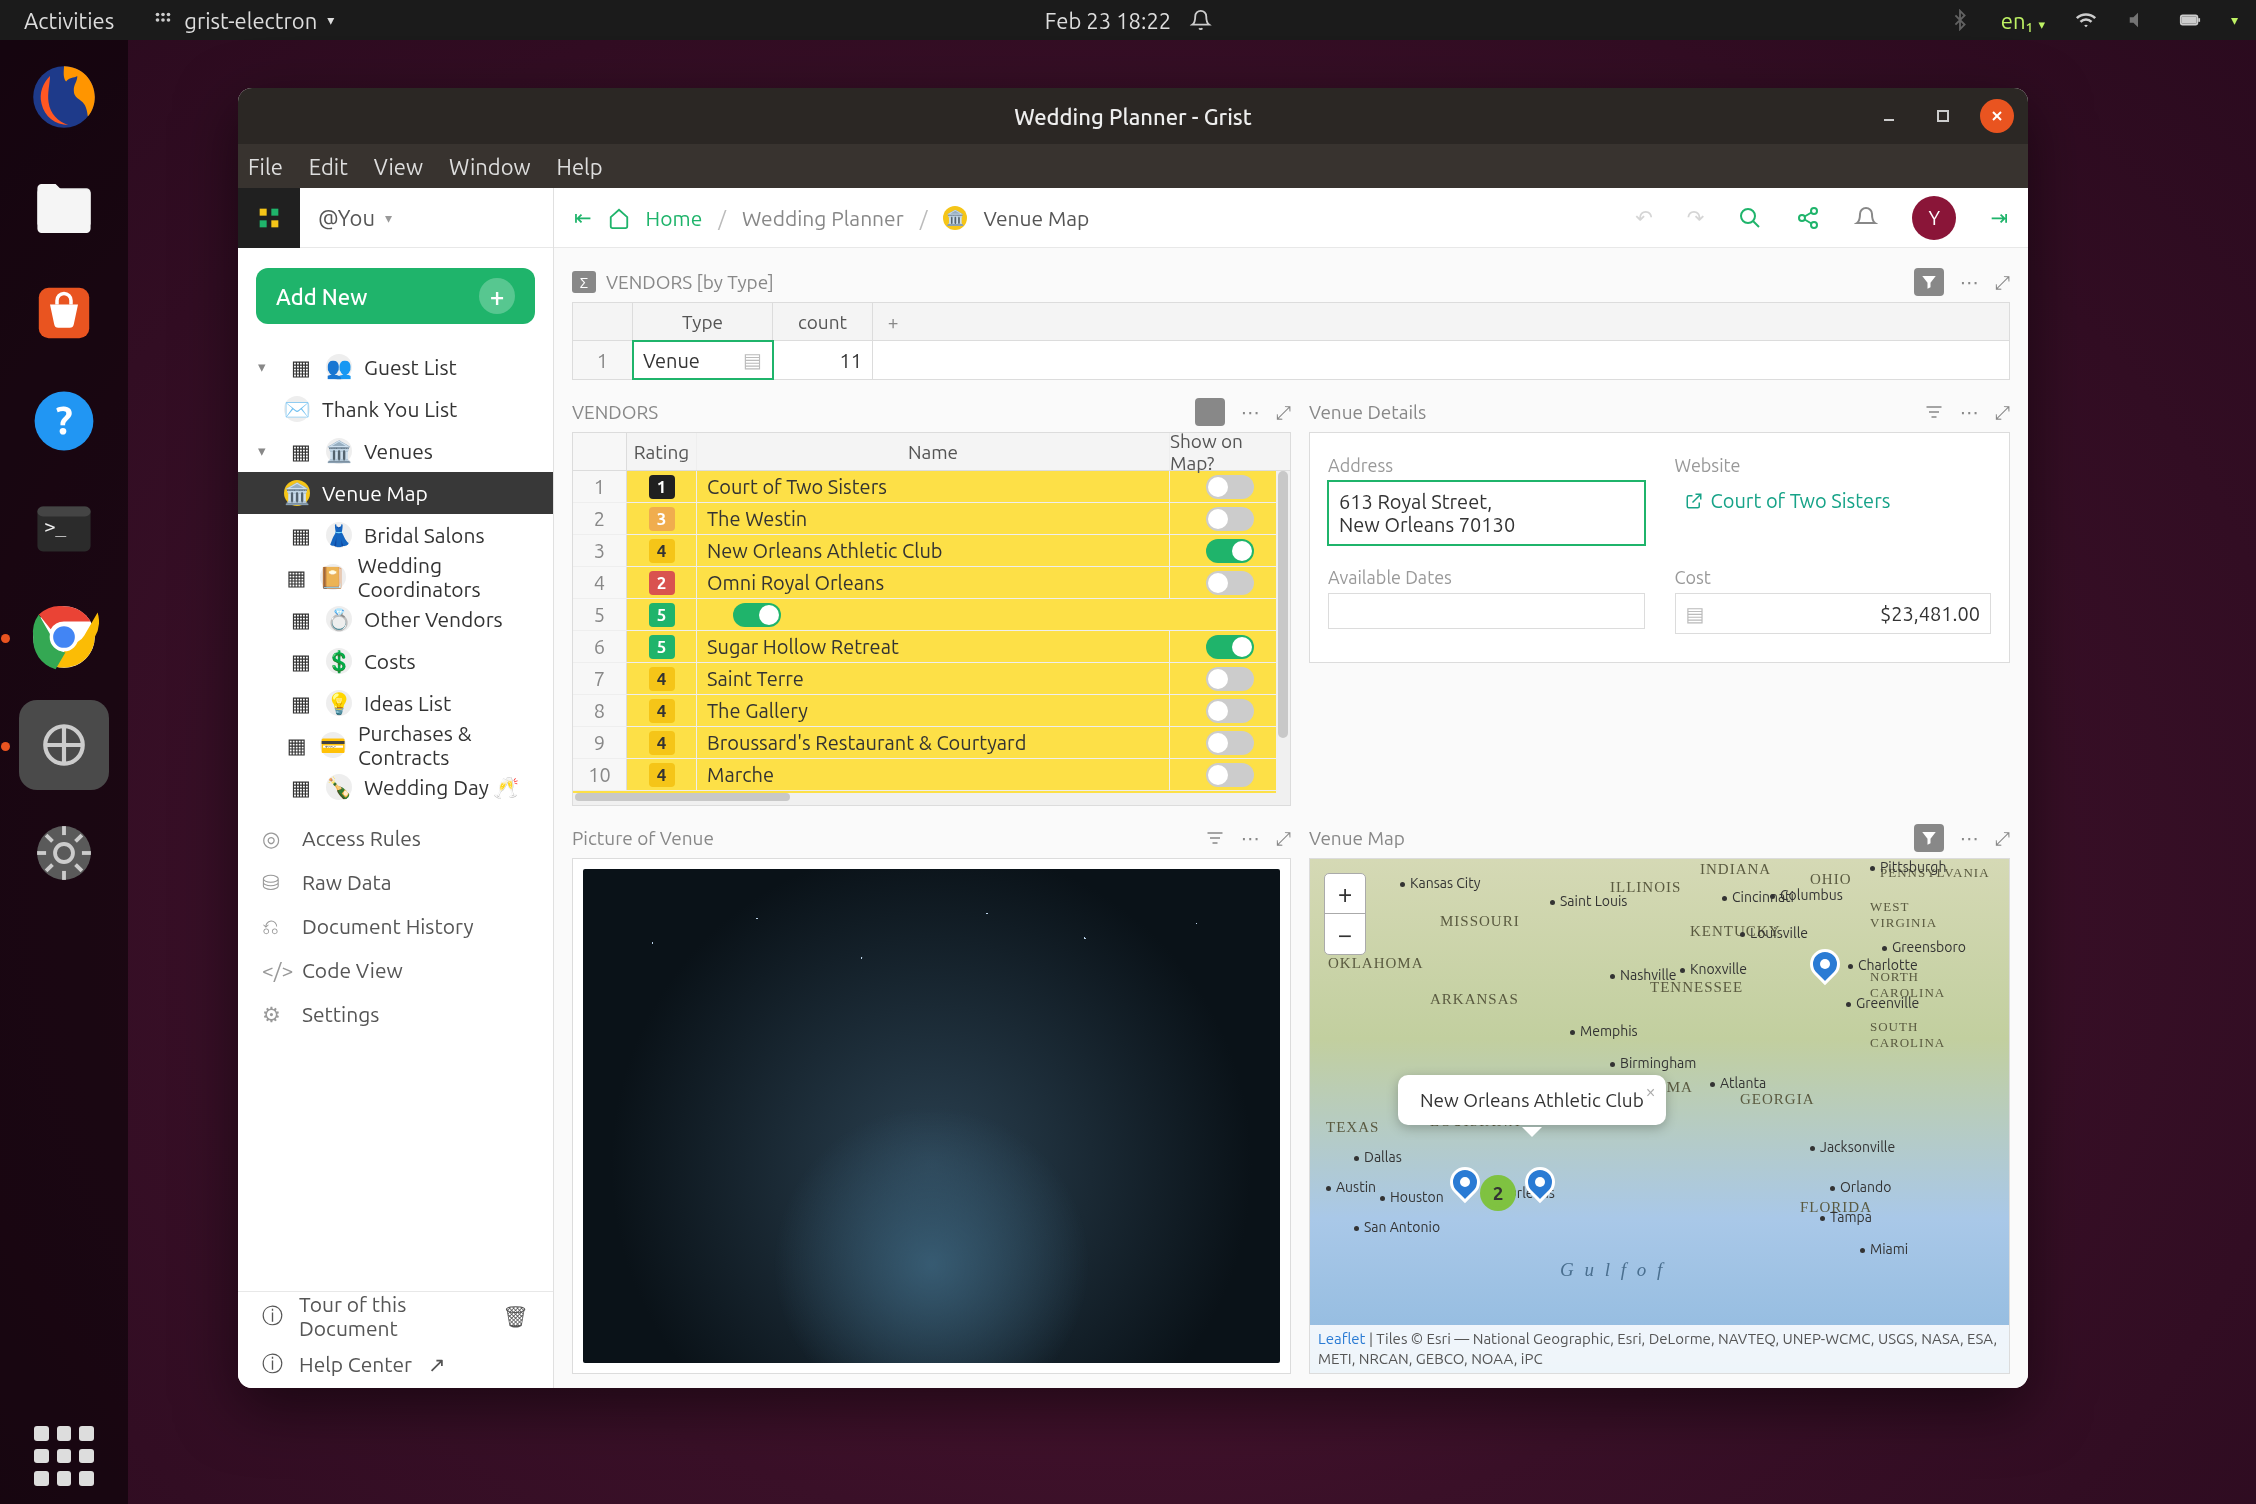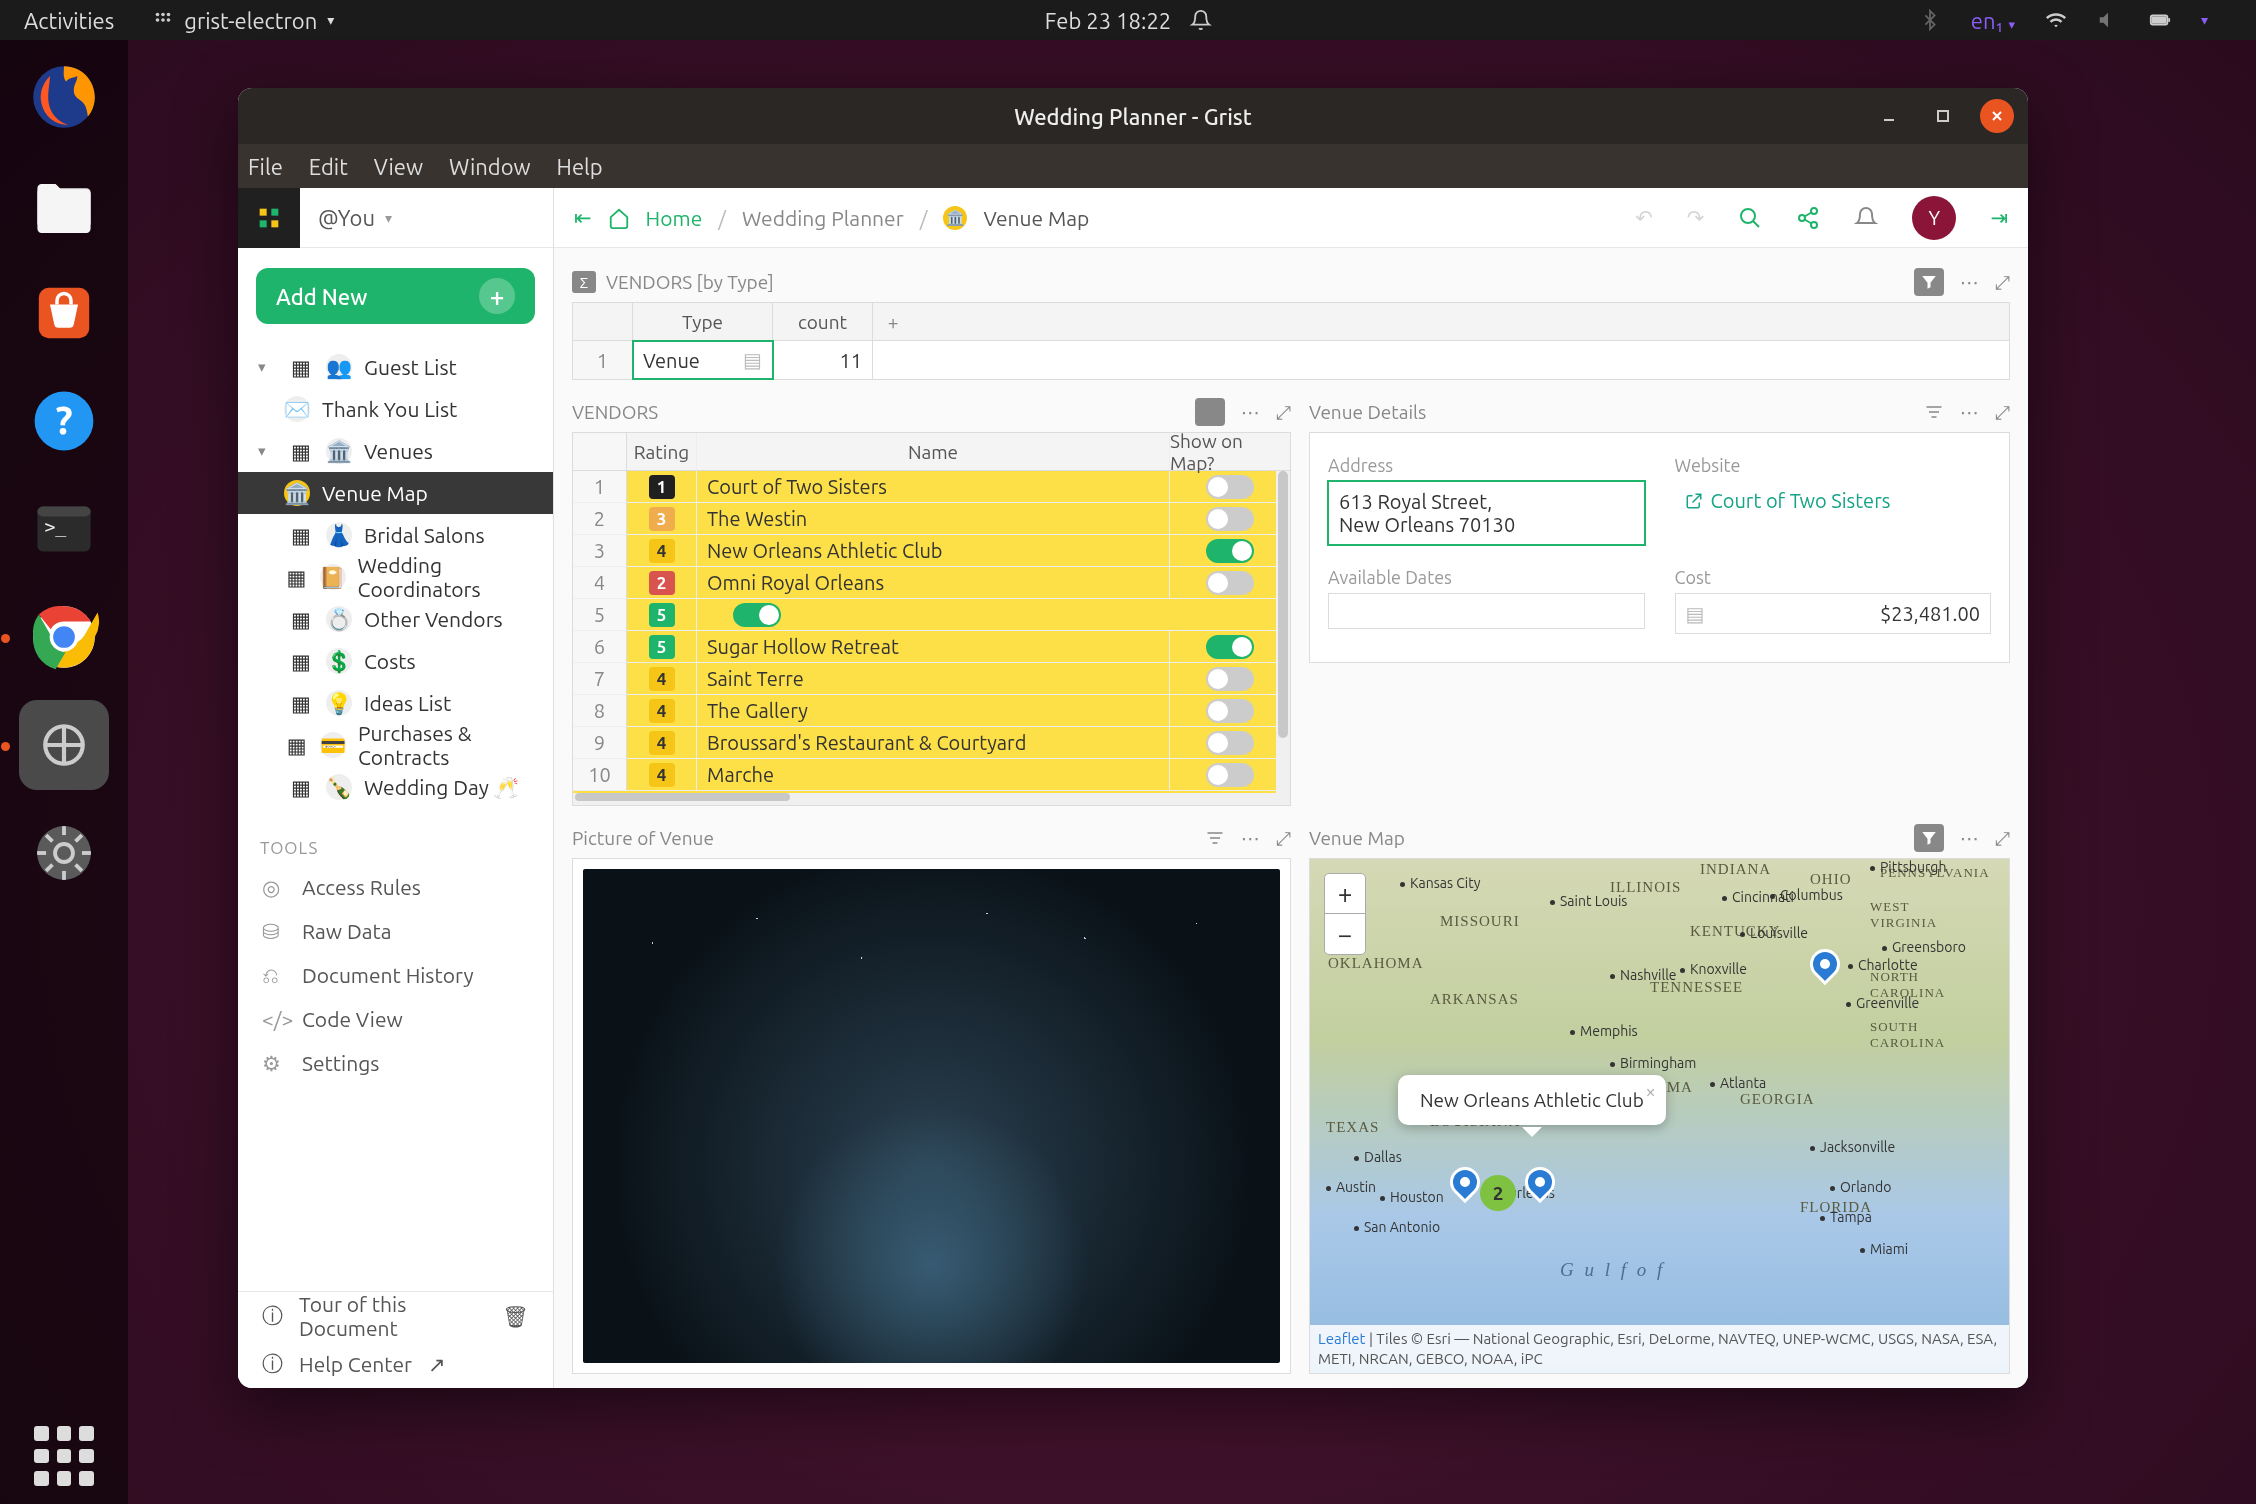--- a/index.html
+++ b/index.html
@@ -8,21 +8,21 @@
   width: 2256px; height: 1504px;
   background: radial-gradient(ellipse at 50% 60%, #5a1638 0%, #3a1028 50%, #2a0a1e 100%);
   position: relative;
   overflow: hidden;
 }
 
 .gnome-bar { position:absolute; top:0; left:0; right:0; height:40px; background:#1b1b1b; color:#ddd; display:flex; align-items:center; font-size:22px; }
 .gnome-bar .act { padding:0 24px; }
 .gnome-bar .app { display:flex; align-items:center; gap:10px; padding:0 14px; }
 .gnome-bar .center { position:absolute; left:50%; transform:translateX(-50%); display:flex; align-items:center; gap:18px;}
-.gnome-bar .right { margin-left:auto; display:flex; align-items:center; gap:30px; padding-right:48px; color:#8b5cf6;}
+.gnome-bar .right { margin-left:auto; display:flex; align-items:center; gap:30px; padding-right:18px; color:#bef264;}
 .gnome-bar svg { width:22px; height:22px; }
 
 
 .dock { position:absolute; left:0; top:40px; bottom:0; width:128px; background:rgba(0,0,0,0.5); display:flex; flex-direction:column; align-items:center; padding-top:12px; gap:18px;}
 .dock .dicon { width:90px; height:90px; border-radius:18px; display:flex; align-items:center; justify-content:center; position:relative;}
 .dock .dicon.active::before { content:""; position:absolute; left:-18px; top:42px; width:9px; height:9px; background:#e95420; border-radius:50%; }
 .dock .apps-grid { position:absolute; bottom:18px; width:60px; height:60px; display:grid; grid-template-columns:repeat(3,1fr); gap:8px;}
 .dock .apps-grid span{background:#ddd;border-radius:3px;}
 
 
@@ -394,21 +394,20 @@
             <span>Purchases &amp; Contracts</span>
           </div>
           <div class="item">
             <span class="chev"></span>
             <span class="navicon">▦</span>
             <span class="navicon" style="background:#eee;border-radius:50%;width:26px;height:26px;display:inline-flex;align-items:center;justify-content:center;">🍾</span>
             <span>Wedding Day 🥂</span>
           </div>
         </div>
       <div class="tools">
-        <div class="tools-hdr">TOOLS</div>
         <div id="tools-list">
             <div class="item">
               <span class="ticon">◎</span>
               <span>Access Rules</span>
             </div>
             <div class="item">
               <span class="ticon">⛁</span>
               <span>Raw Data</span>
             </div>
             <div class="item">

